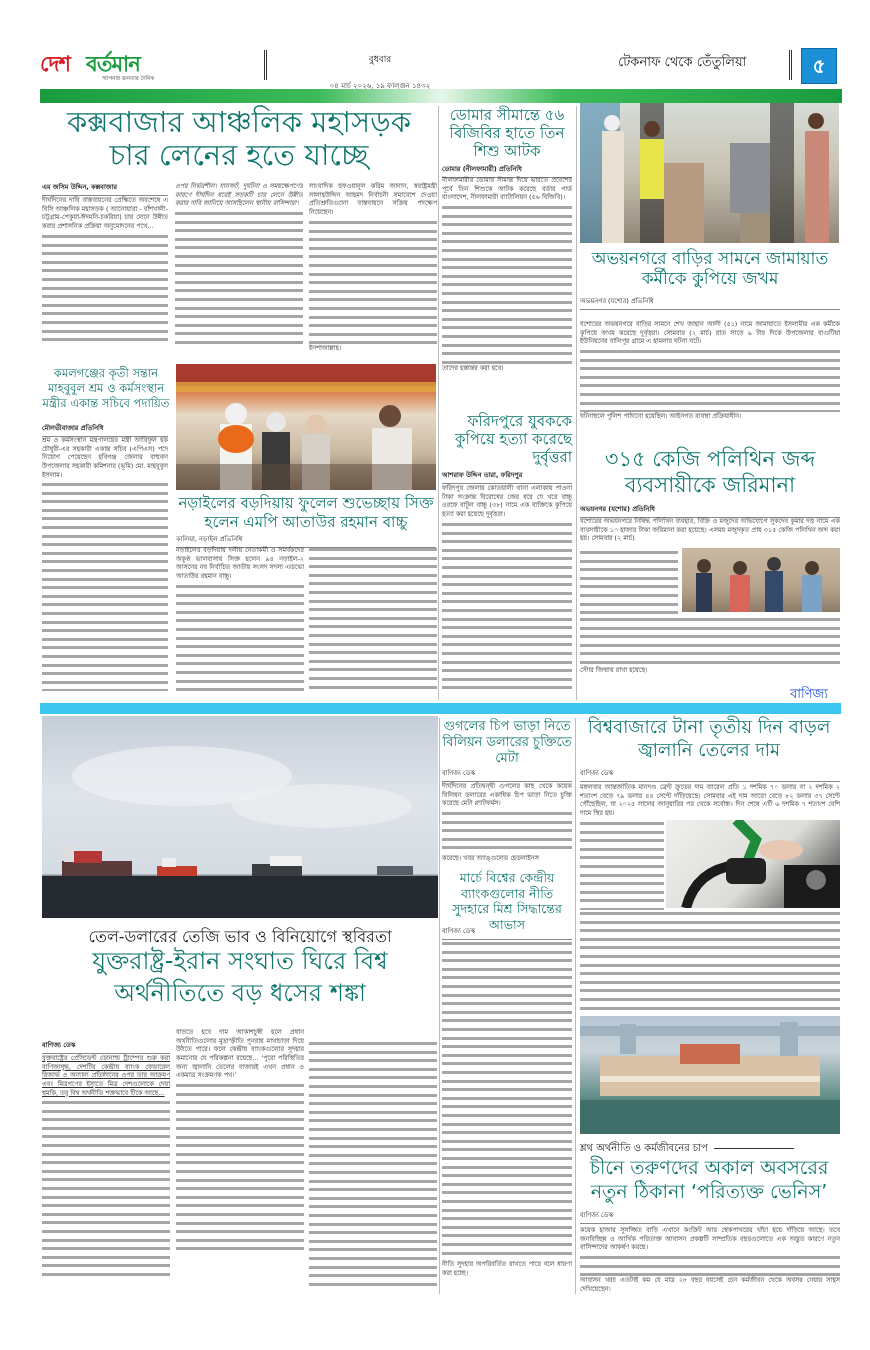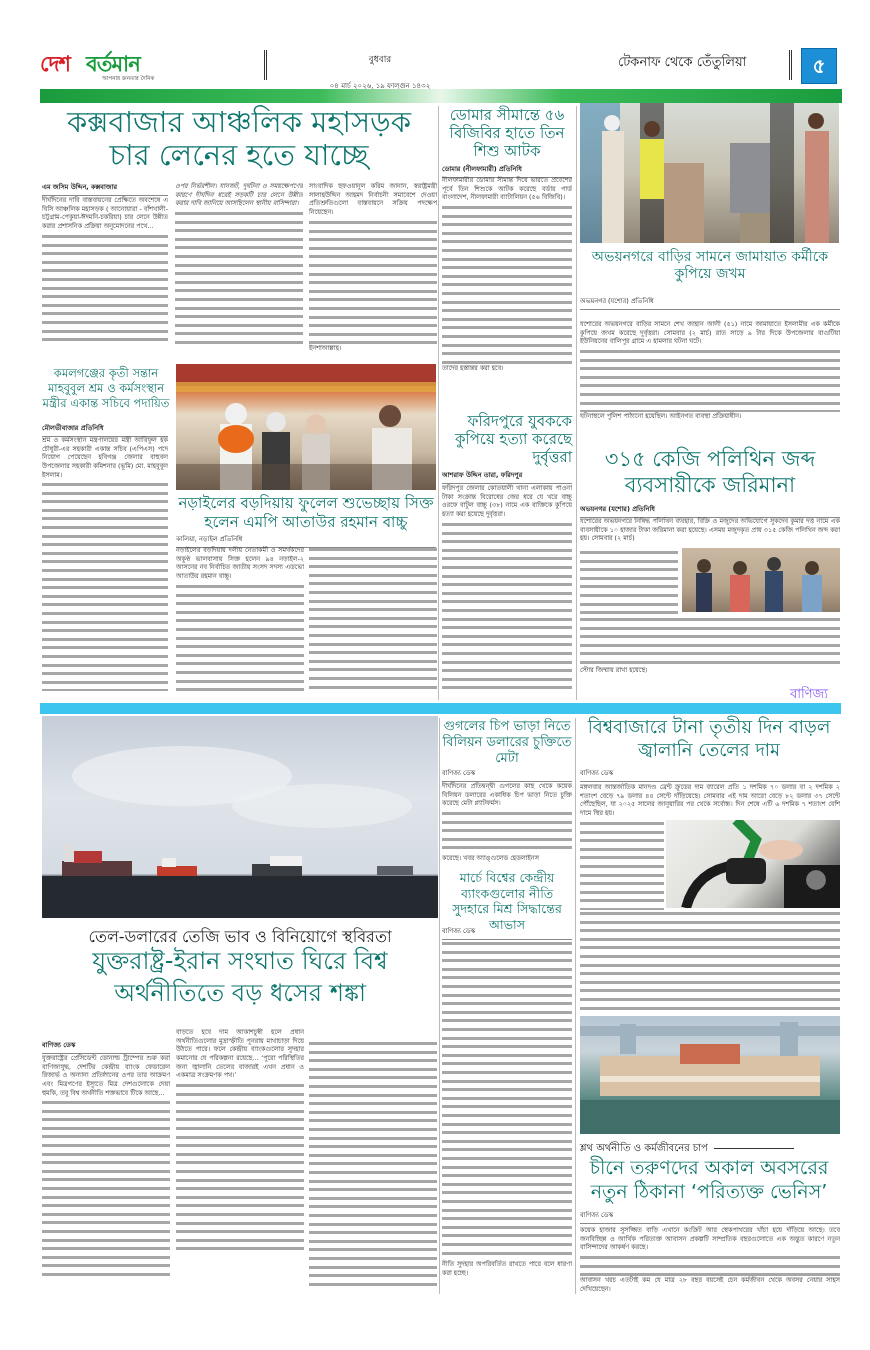--- a/index.html
+++ b/index.html
@@ -19,21 +19,21 @@
   .green-bar { left: 40px; top: 89px; width: 802px; height: 14px; background: linear-gradient(90deg, #1a9c3e 0%, #3dbb5a 35%, #e8f7ea 50%, #3dbb5a 65%, #1a9c3e 100%); }
   .blue-bar { left: 40px; top: 703px; width: 801px; height: 11px; background: #3cc5ef; }
 
   .headline { font-family: "DejaVu Sans", sans-serif; color: #0f766e; text-align: center; line-height: 1.15; }
   .byline { font-size: 6.5px; font-weight: bold; color: #222; border-bottom: 1px solid #888; padding-bottom: 2px; }
   .body-text { font-size: 6.4px; line-height: 1.35; color: #333; text-align: justify; }
   .text-lines { background: repeating-linear-gradient(180deg, transparent 0px, transparent 2px, #777 2px, #777 5px, transparent 5px, transparent 8.6px); opacity: 0.65; }
   .photo { overflow: hidden; }
   .vline { background: #bbb; width: 1px; }
   .kicker { font-size: 16px; color: #222; text-align: center; }
-  .section-tag { font-size: 13px; color: #8b5cf6; }
+  .section-tag { font-size: 13px; color: #1d4ed8; }
 </style>
 </head>
 <body>
 
 <div class="abs masthead">
   <div class="abs logo">
     <span class="logo-desh">দেশ</span>
     <span class="logo-bort">বর্তমান</span>
     <span class="logo-tag">আপনার জনতার দৈনিক</span>
   </div>
@@ -122,21 +122,21 @@
     <rect x="22" y="28" width="22" height="112" fill="#e9e0d4"></rect>
     <circle cx="72" cy="26" r="8" fill="#5a3a2a"></circle>
     <rect x="60" y="36" width="24" height="60" fill="#e8e54b"></rect>
     <rect x="84" y="60" width="40" height="80" fill="#b69a82"></rect>
     <rect x="150" y="40" width="40" height="70" fill="#8d8f94"></rect>
     <rect x="160" y="110" width="30" height="30" fill="#a0927a"></rect>
     <circle cx="236" cy="18" r="8" fill="#5a3a2a"></circle>
     <rect x="225" y="28" width="24" height="112" fill="#c98a7a"></rect>
   </svg>
 </div>
-<div class="abs headline" style="left:580px;top:248px;width:260px;font-size:14px;line-height:1.2;">অভয়নগরে বাড়ির সামনে জামায়াত কর্মীকে কুপিয়ে জখম</div>
+<div class="abs headline" style="left:580px;top:248px;width:260px;font-size:17px;line-height:1.2;">অভয়নগরে বাড়ির সামনে জামায়াত কর্মীকে কুপিয়ে জখম</div>
 <div class="abs byline" style="left:580px;top:296px;width:260px;font-weight:normal;">অভয়নগর (যশোর) প্রতিনিধি</div>
 <div class="abs body-text" style="left:580px;top:320px;width:260px;height:112px;overflow:hidden;">
   <span>যশোরের অভয়নগরে বাড়ির সামনে শেখ জাহান আলী (৫১) নামে জামায়াতে ইসলামীর এক কর্মীকে কুপিয়ে জখম করেছে দুর্বৃত্তরা। সোমবার (২ মার্চ) রাত সাড়ে ৯ টার দিকে উপজেলার বাগুটিয়া ইউনিয়নের বালিপুর গ্রামে এ হামলার ঘটনা ঘটে।</span>
   <div class="text-lines" style="height:64px;margin-top:2px;"></div>
   <span>ঘটনাস্থলে পুলিশ পাঠানো হয়েছিল। আইনগত ব্যবস্থা প্রক্রিয়াধীন।</span>
 </div>
 
 <div class="abs headline" style="left:580px;top:446px;width:260px;font-size:21px;line-height:1.25;">৩১৫ কেজি পলিথিন জব্দ ব্যবসায়ীকে জরিমানা</div>
 <div class="abs byline" style="left:580px;top:504px;width:260px;">অভয়নগর (যশোর) প্রতিনিধি</div>
 <div class="abs body-text" style="left:580px;top:517px;width:260px;height:32px;overflow:hidden;">যশোরের অভয়নগরে নিষিদ্ধ পলিথিন ব্যবহার, বিক্রি ও মজুদের অভিযোগে সুকদেব কুমার দত্ত নামে এক ব্যবসায়ীকে ১০ হাজার টাকা জরিমানা করা হয়েছে। এসময় মজুদকৃত প্রায় ৩১৫ কেজি পলিথিন জব্দ করা হয়। সোমবার (২ মার্চ)</div>
@@ -174,21 +174,21 @@
     <rect x="120" y="142" width="14" height="9" fill="#eee"></rect>
     <rect x="210" y="148" width="50" height="12" fill="#3a3d42"></rect>
     <rect x="228" y="140" width="32" height="10" fill="#f1f1f1"></rect>
     <rect x="335" y="150" width="36" height="9" fill="#5b6068"></rect>
     <rect x="0" y="160" width="396" height="42" fill="#252a31"></rect>
   </svg>
 </div>
 <div class="abs kicker" style="left:42px;top:924px;width:396px;">তেল-ডলারের তেজি ভাব ও বিনিয়োগে স্থবিরতা</div>
 <div class="abs headline" style="left:42px;top:945px;width:396px;font-size:24px;line-height:1.35;">যুক্তরাষ্ট্র-ইরান সংঘাত ঘিরে বিশ্ব অর্থনীতিতে বড় ধসের শঙ্কা</div>
 <div class="abs byline" style="left:42px;top:1040px;width:128px;">বাণিজ্য ডেস্ক</div>
-<div class="abs body-text" style="left:42px;top:1054px;width:128px;height:240px;overflow:hidden;">
+<div class="abs body-text" style="left:42px;top:1054px;width:128px;height:240px;overflow:hidden;text-decoration:underline;">
   <span>যুক্তরাষ্ট্রের প্রেসিডেন্ট ডোনাল্ড ট্রাম্পের শুরু করা বাণিজ্যযুদ্ধ, দেশটির কেন্দ্রীয় ব্যাংক ফেডারেল রিজার্ভ ও অন্যান্য প্রতিষ্ঠানের ওপর তার আক্রমণ এবং মিত্রগণের ইস্যুতে মিত্র দেশগুলোকে দেয়া হুমকি, তবু বিশ্ব অর্থনীতি শক্তভাবে টিকে আছে...</span>
   <div class="text-lines" style="height:180px;margin-top:2px;"></div>
 </div>
 <div class="abs body-text" style="left:176px;top:1028px;width:128px;height:254px;overflow:hidden;">
   <span>বাড়তে হবে দাম আকাশচুম্বী হলে প্রধান অর্থনীতিগুলোর মুদ্রাস্ফীতি পুনরায় মাথাচাড়া দিয়ে উঠতে পারে। ফলে কেন্দ্রীয় ব্যাংকগুলোর সুদহার কমানোর যে পরিকল্পনা রয়েছে...</span>
   <span>‘পুরো পরিস্থিতির জন্য জ্বালানি তেলের বাজারই এখন প্রধান ও একমাত্র সংক্রমণক পথ।’</span>
   <div class="text-lines" style="height:170px;margin-top:2px;"></div>
 </div>
 <div class="abs body-text" style="left:309px;top:1040px;width:128px;height:254px;overflow:hidden;">
   <div class="text-lines" style="height:250px;"></div>

